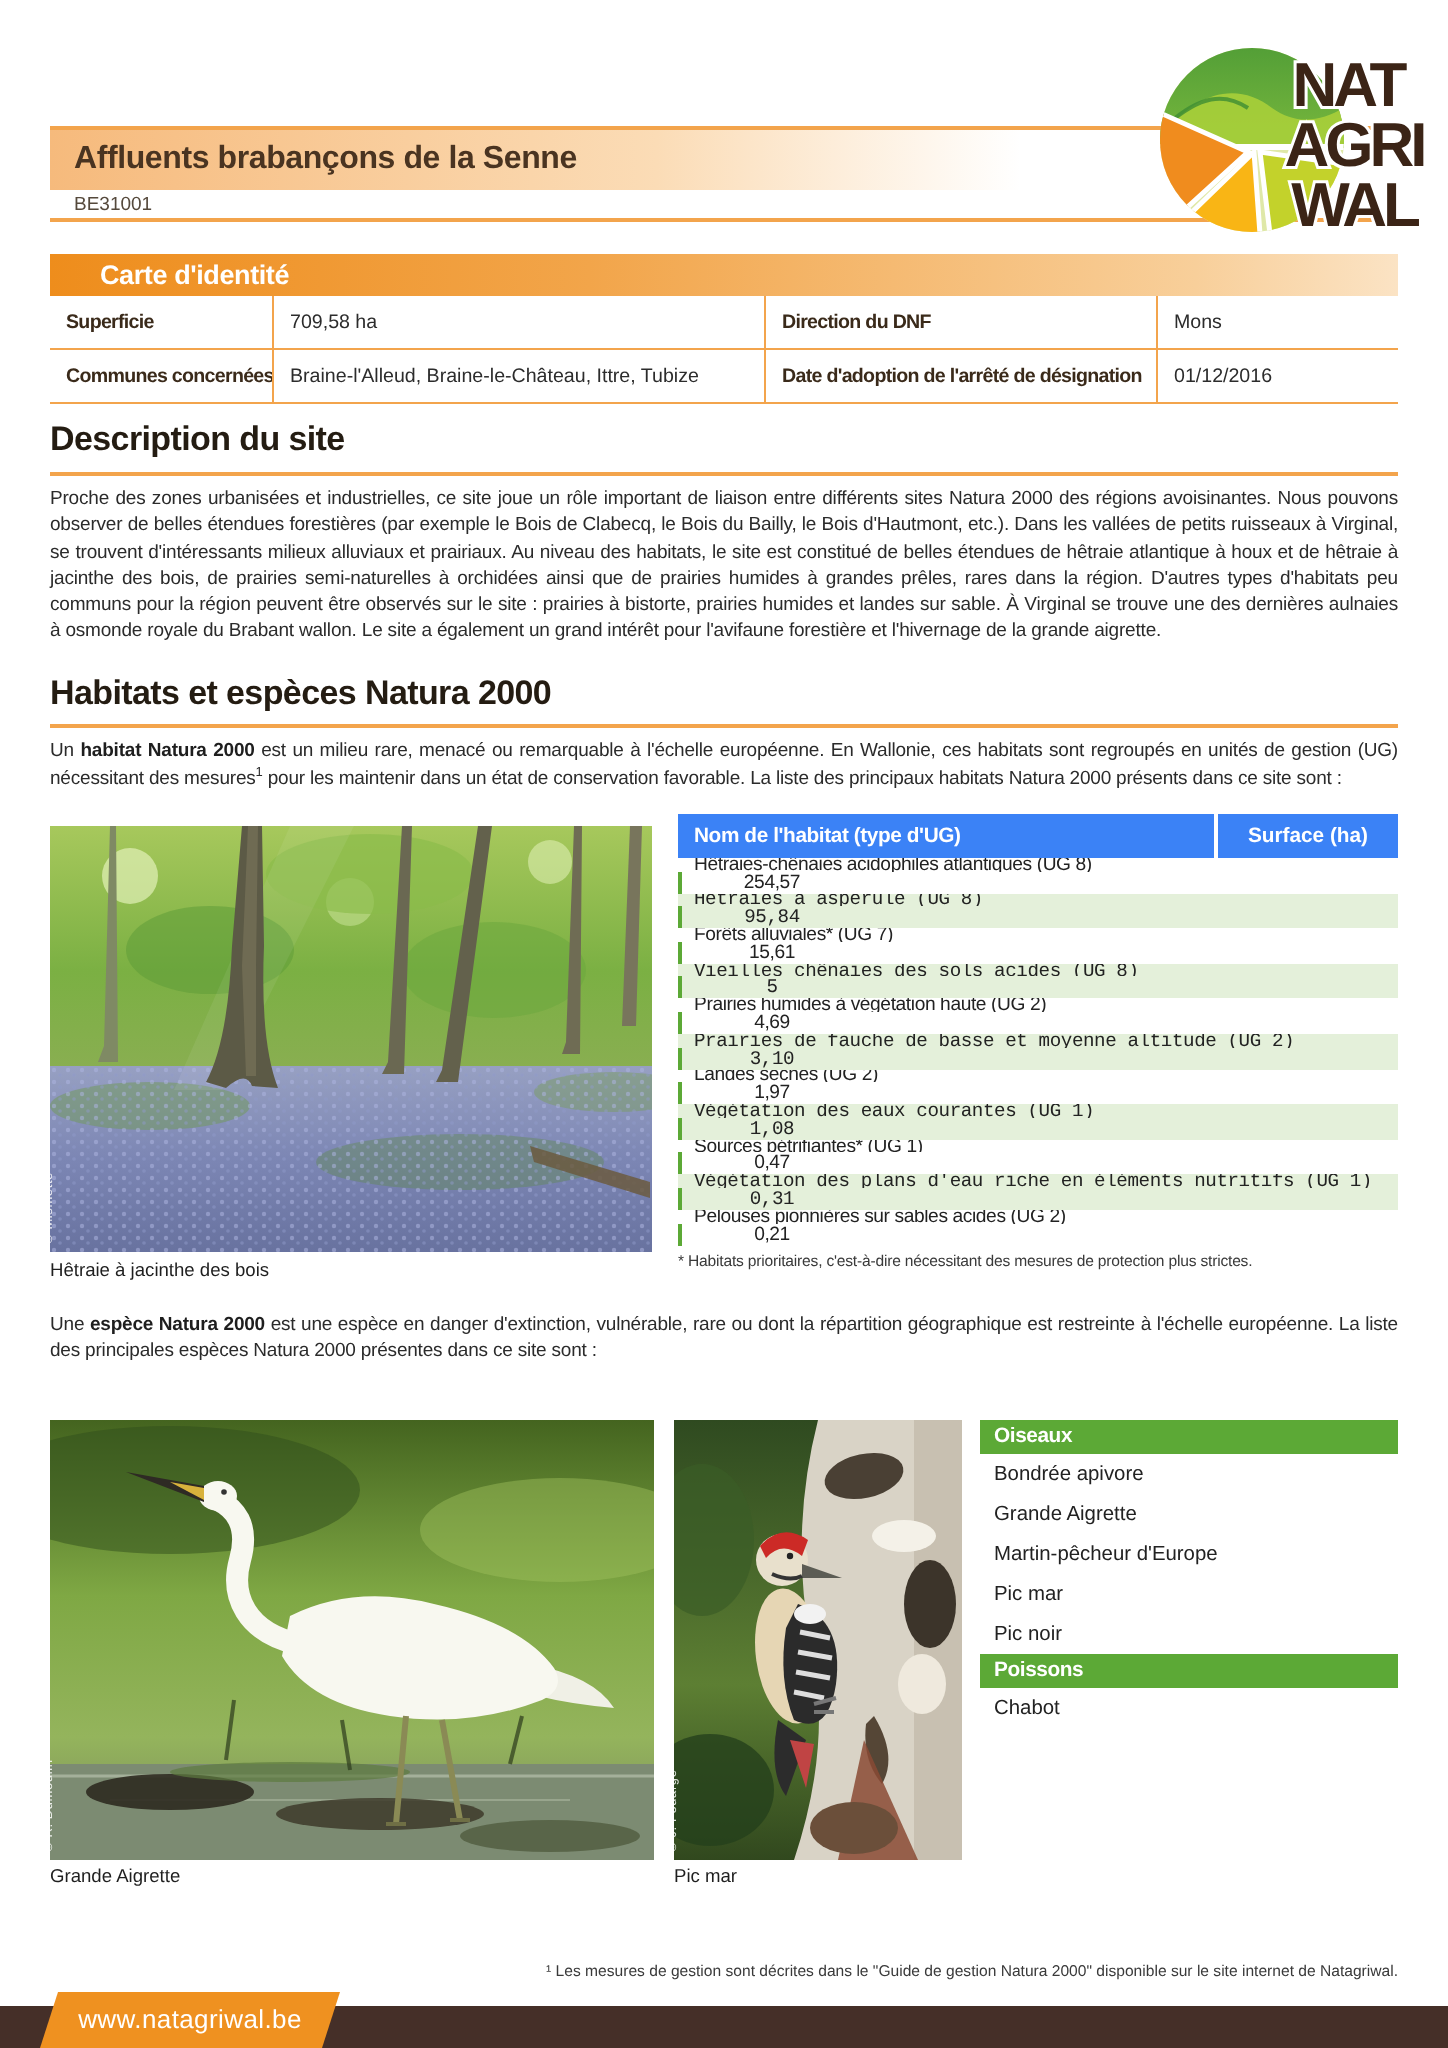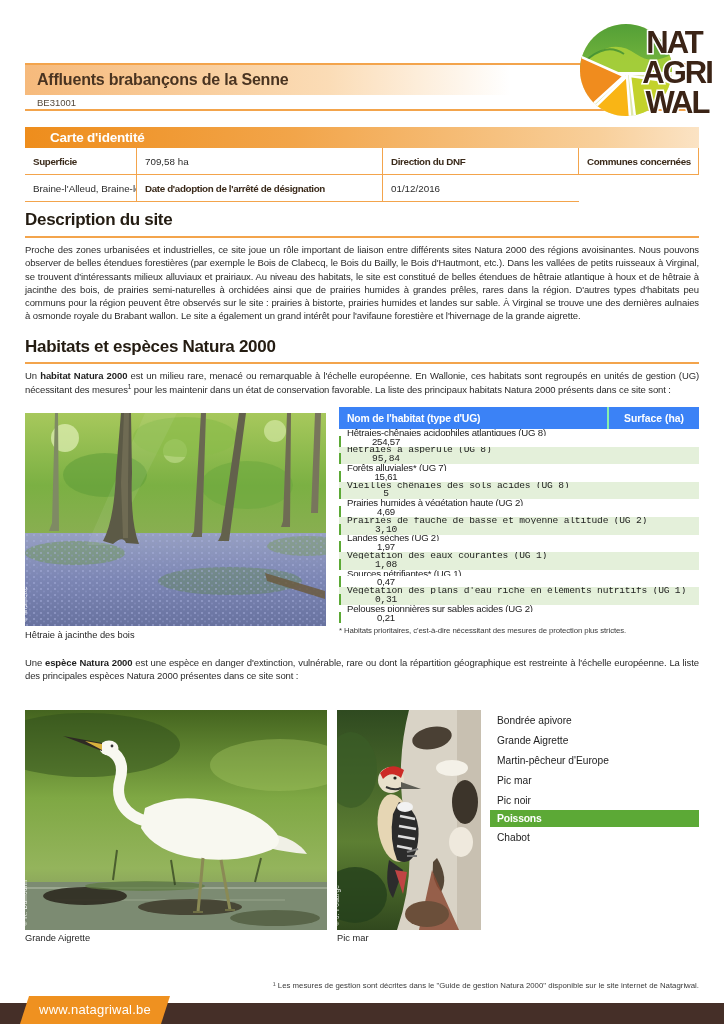--- a/index.html
+++ b/index.html
@@ -38,21 +38,21 @@
   .photo{position:absolute;overflow:hidden;}
   .photo svg{display:block;}
   .credit{position:absolute;left:3px;bottom:4px;color:#fff;font-size:6.5px;opacity:.85;
           transform:rotate(-90deg);transform-origin:left bottom;white-space:nowrap;letter-spacing:.3px;}
   .caption{position:absolute;font-size:9.3px;color:#1f1f1f;text-align:left;}
   
   .htable{position:absolute;left:339px;top:407px;width:360px;}
   .hhead{display:flex;height:22px;background:#3b82f6;color:#fff;font-weight:700;
          font-size:10.4px;align-items:stretch;}
   .hhead .hname{flex:1;display:flex;align-items:center;padding-left:8px;letter-spacing:-0.2px;}
-  .hhead .hsurf{width:90px;display:flex;align-items:center;justify-content:center;border-left:2px solid #86efac;}
+  .hhead .hsurf{width:90px;display:flex;align-items:center;justify-content:center;border-left:2px solid #ffffff;}
   .hrow{display:flex;height:17.6px;font-size:9.6px;color:#222;align-items:stretch;letter-spacing:-0.2px;flex-direction:column;}
   .hrow.alt{background:#e4f0da;font-family:Liberation Mono, monospace;}
   .hrow .hname{flex:1;display:flex;align-items:center;padding-left:8px;white-space:nowrap;overflow:hidden;}
   .hrow .hsurf{width:90px;display:flex;align-items:center;justify-content:center;border-left:2px solid #5ca936;}
   .tfoot{position:absolute;left:339px;top:626px;width:360px;font-size:7.8px;color:#3a3a3a;letter-spacing:-0.1px;}
   
   .spanel{position:absolute;left:490px;top:710px;width:209px;}
   .gbar{height:17px;background:#5ca936;color:#fff;font-weight:700;font-size:10.4px;
         line-height:17px;padding-left:7px;letter-spacing:-0.2px;}
   .sitem{height:20px;display:flex;align-items:center;padding-left:7px;font-size:10.2px;color:#222;}
@@ -104,20 +104,21 @@
         <text x="99" y="95">WAL</text>
       </g>
     </svg>
   </div>
 
   <div class="obar">Carte d'identité</div>
   <div class="idtable">
     <div class="idcell idlabel">Superficie</div>
     <div class="idcell">709,58 ha</div>
     <div class="idcell idlabel">Direction du DNF</div>
+    <div class="idcell last">Mons</div>
     <div class="idcell idlabel">Communes concernées</div>
     <div class="idcell">Braine-l'Alleud, Braine-le-Château, Ittre, Tubize</div>
     <div class="idcell idlabel">Date d'adoption de l'arrêté de désignation</div>
     <div class="idcell last">01/12/2016</div>
   </div>
 
   <div class="h2" style="top:210px;">Description du site</div>
   <div class="rule" style="top:236px;"></div>
   <p class="para" style="top:243px;margin:0;">Proche des zones urbanisées et industrielles, ce site joue un rôle important de liaison entre différents sites Natura 2000 des régions avoisinantes. Nous pouvons observer de belles étendues forestières (par exemple le Bois de Clabecq, le Bois du Bailly, le Bois d'Hautmont, etc.). Dans les vallées de petits ruisseaux à Virginal, se trouvent d'intéressants milieux alluviaux et prairiaux. Au niveau des habitats, le site est constitué de belles étendues de hêtraie atlantique à houx et de hêtraie à jacinthe des bois, de prairies semi-naturelles à orchidées ainsi que de prairies humides à grandes prêles, rares dans la région. D'autres types d'habitats peu communs pour la région peuvent être observés sur le site : prairies à bistorte, prairies humides et landes sur sable. À Virginal se trouve une des dernières aulnaies à osmonde royale du Brabant wallon. Le site a également un grand intérêt pour l'avifaune forestière et l'hivernage de la grande aigrette.</p>
 
@@ -295,20 +296,21 @@
       <path d="M64,72 L84,79 L64,79 Z" fill="#5c5c54"></path>
       <path d="M49,77 Q58,81 64,78" stroke="#333" stroke-width="2" fill="none"></path>
       <circle cx="58" cy="68" r="1.6" fill="#222"></circle>
       <path d="M70,142 L81,139 M70,146 L80,146" stroke="#777" stroke-width="2"></path>
     </svg>
     <span class="credit">© J. Fouarge</span>
   </div>
   <div class="caption" style="left:337px;top:933px;width:144px;">Pic mar</div>
 
   <div class="spanel">
+    <div class="gbar">Oiseaux</div>
     <div class="sitem">Bondrée apivore</div>
     <div class="sitem">Grande Aigrette</div>
     <div class="sitem">Martin-pêcheur d'Europe</div>
     <div class="sitem">Pic mar</div>
     <div class="sitem">Pic noir</div>
     <div class="gbar">Poissons</div>
     <div class="sitem">Chabot</div>
   </div>
 
   <div class="footnote">¹ Les mesures de gestion sont décrites dans le "Guide de gestion Natura 2000" disponible sur le site internet de Natagriwal.</div>

